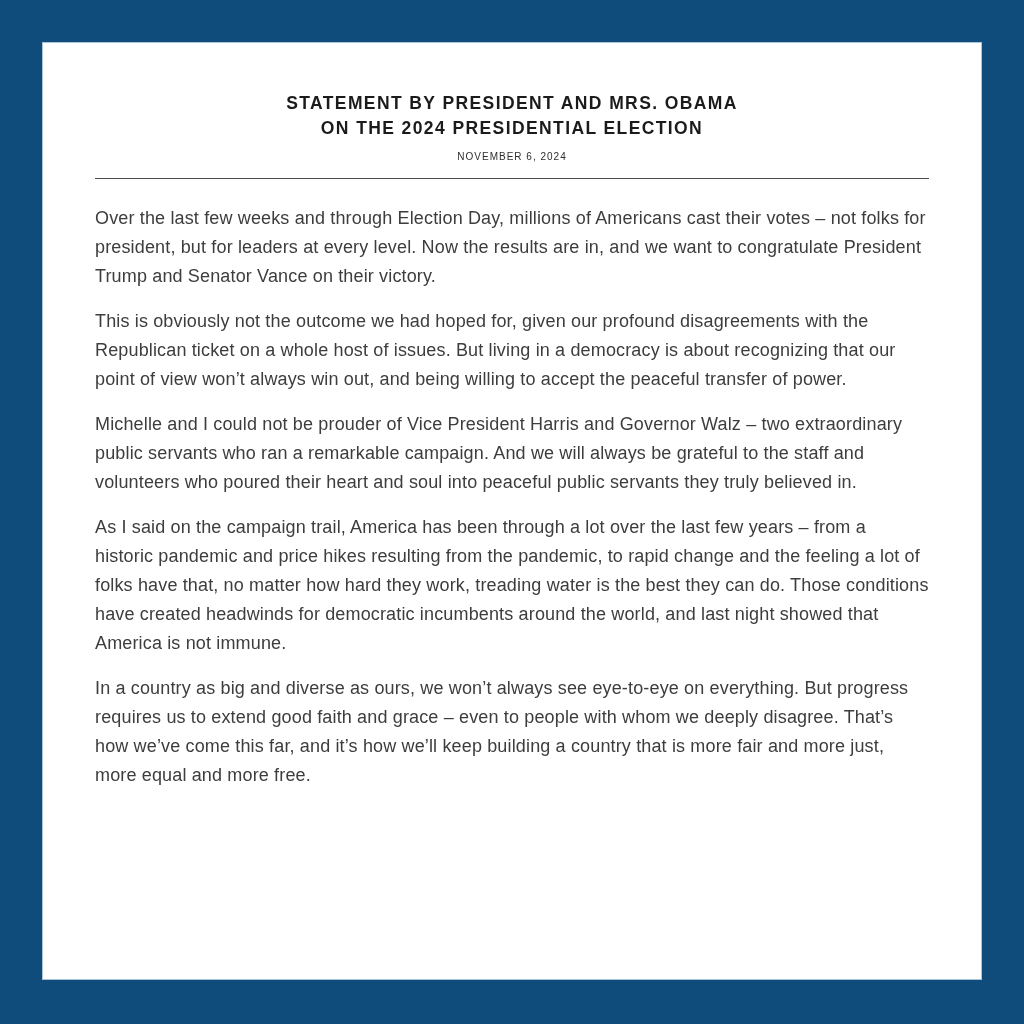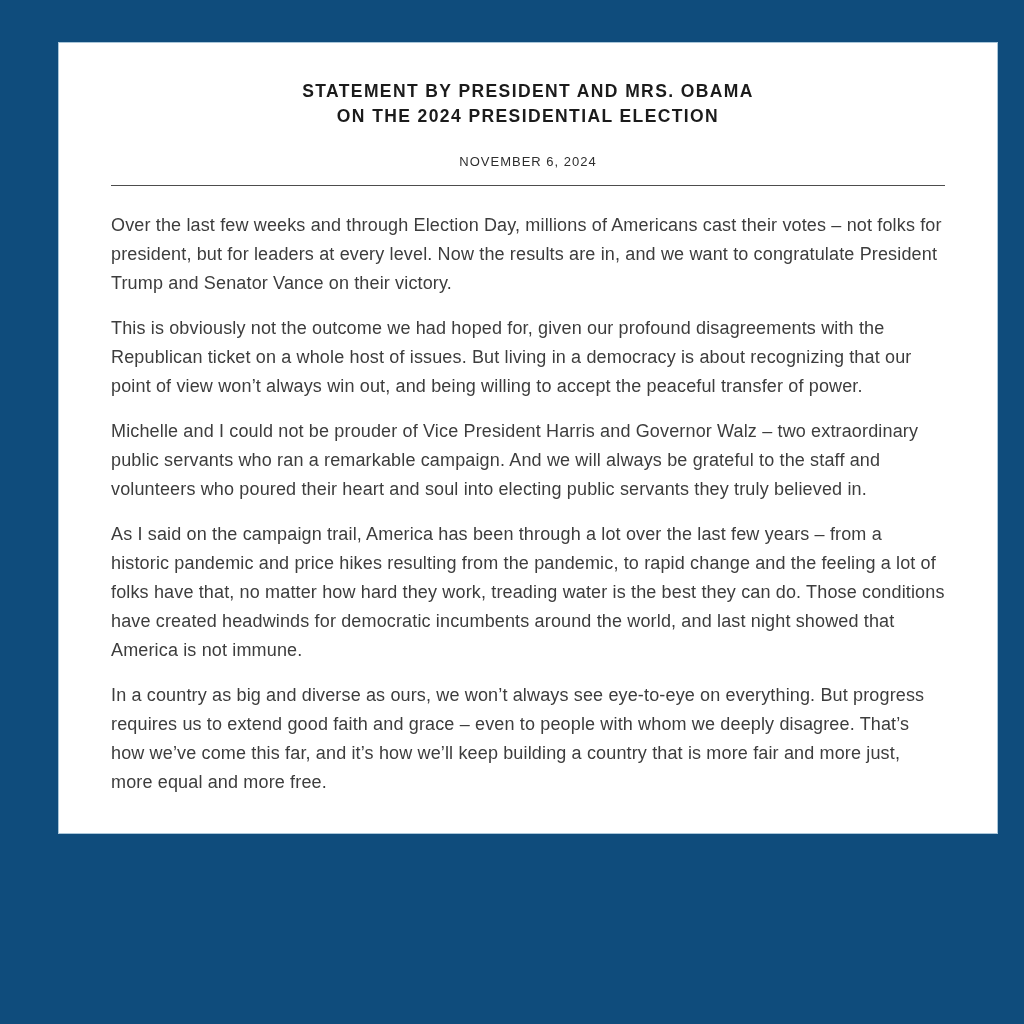--- a/index.html
+++ b/index.html
@@ -13,45 +13,45 @@
     overflow: hidden;
   }
   .frame {
     position: relative;
     width: 1024px;
     height: 1024px;
     background: #0f4c7c;
   }
   .page {
     position: absolute;
-    left: 58px;
+    left: 42px;
     top: 42px;
     width: 940px;
-    height: 792px;
+    height: 938px;
     background: #ffffff;
     border: 1px solid #a9c6d9;
     box-sizing: border-box;
-    padding: 0 52px;
+    padding: 12px 52px;
   }
   .doc-header {
     padding-top: 36px;
     text-align: center;
   }
   .doc-title {
     margin: 0;
     font-size: 17.5px;
     font-weight: bold;
     letter-spacing: 1.4px;
     line-height: 25px;
     color: #1b1b1b;
     text-transform: uppercase;
   }
   .doc-date {
-    margin-top: 25px;
-    font-size: 13px;
+    margin-top: 10px;
+    font-size: 10px;
     letter-spacing: 1px;
     color: #2e2e2e;
     text-transform: uppercase;
   }
   .doc-rule {
     border: none;
     border-top: 1px solid #4d4d4d;
     margin: 16px 0 0 0;
   }
   .doc-body {
@@ -76,19 +76,19 @@
         <span>STATEMENT BY PRESIDENT AND MRS. OBAMA</span><br>
         <span>ON THE 2024 PRESIDENTIAL ELECTION</span>
       </h1>
       <div class="doc-date">NOVEMBER 6, 2024</div>
       <hr class="doc-rule">
     </div>
 
     <div class="doc-body">
       <p>Over the last few weeks and through Election Day, millions of Americans cast their votes – not folks for president, but for leaders at every level. Now the results are in, and we want to congratulate President Trump and Senator Vance on their victory.</p>
       <p>This is obviously not the outcome we had hoped for, given our profound disagreements with the Republican ticket on a whole host of issues. But living in a democracy is about recognizing that our point of view won’t always win out, and being willing to accept the peaceful transfer of power.</p>
-      <p>Michelle and I could not be prouder of Vice President Harris and Governor Walz – two extraordinary public servants who ran a remarkable campaign. And we will always be grateful to the staff and volunteers who poured their heart and soul into electing public servants they truly believed in.</p>
+      <p>Michelle and I could not be prouder of Vice President Harris and Governor Walz – two extraordinary public servants who ran a remarkable campaign. And we will always be grateful to the staff and volunteers who poured their heart and soul into peaceful public servants they truly believed in.</p>
       <p>As I said on the campaign trail, America has been through a lot over the last few years – from a historic pandemic and price hikes resulting from the pandemic, to rapid change and the feeling a lot of folks have that, no matter how hard they work, treading water is the best they can do. Those conditions have created headwinds for democratic incumbents around the world, and last night showed that America is not immune.</p>
       <p>In a country as big and diverse as ours, we won’t always see eye-to-eye on everything. But progress requires us to extend good faith and grace – even to people with whom we deeply disagree. That’s how we’ve come this far, and it’s how we’ll keep building a country that is more fair and more just, more equal and more free.</p>
     </div>
 
   </div>
 </div>
 
 </body></html>

